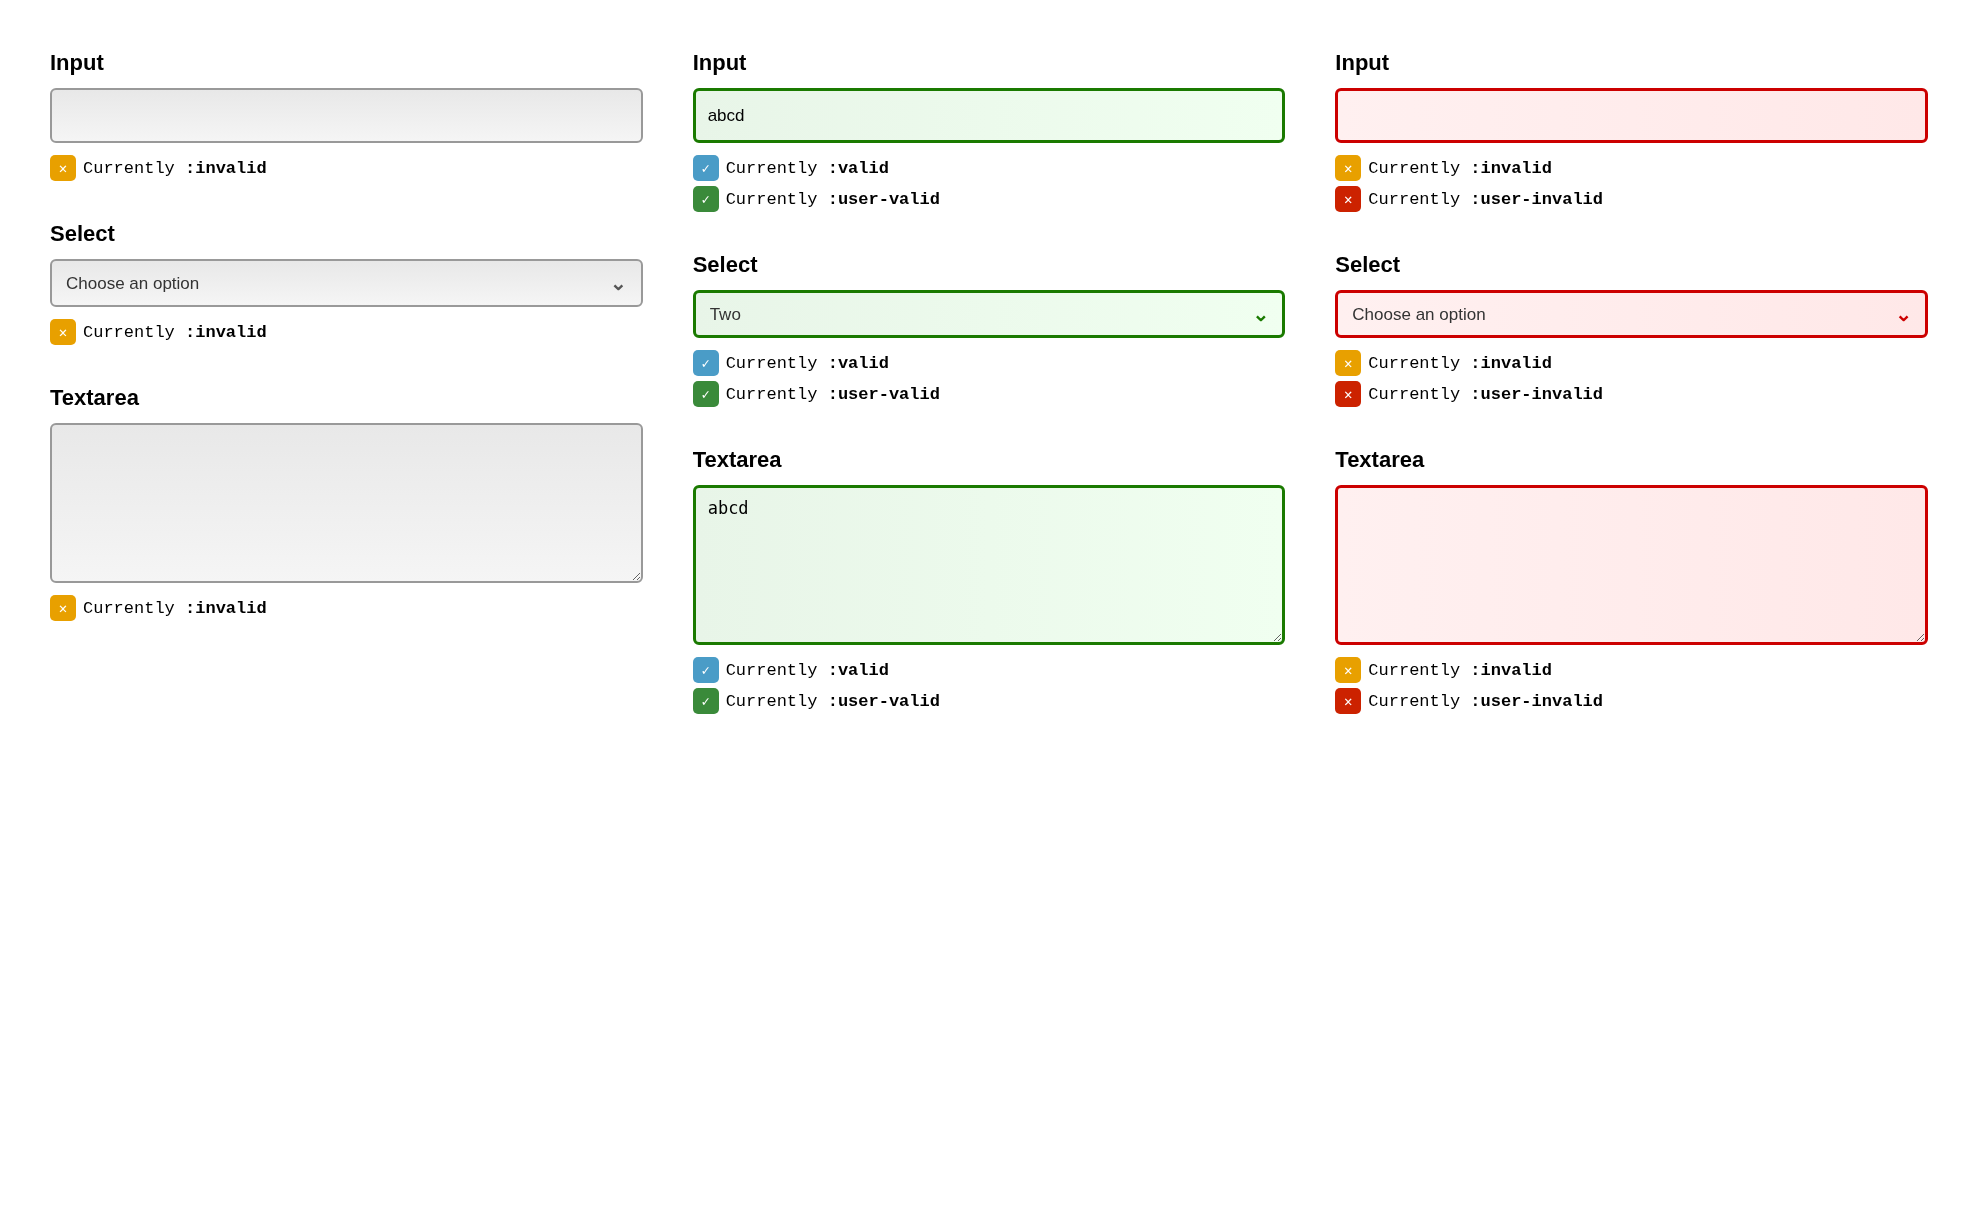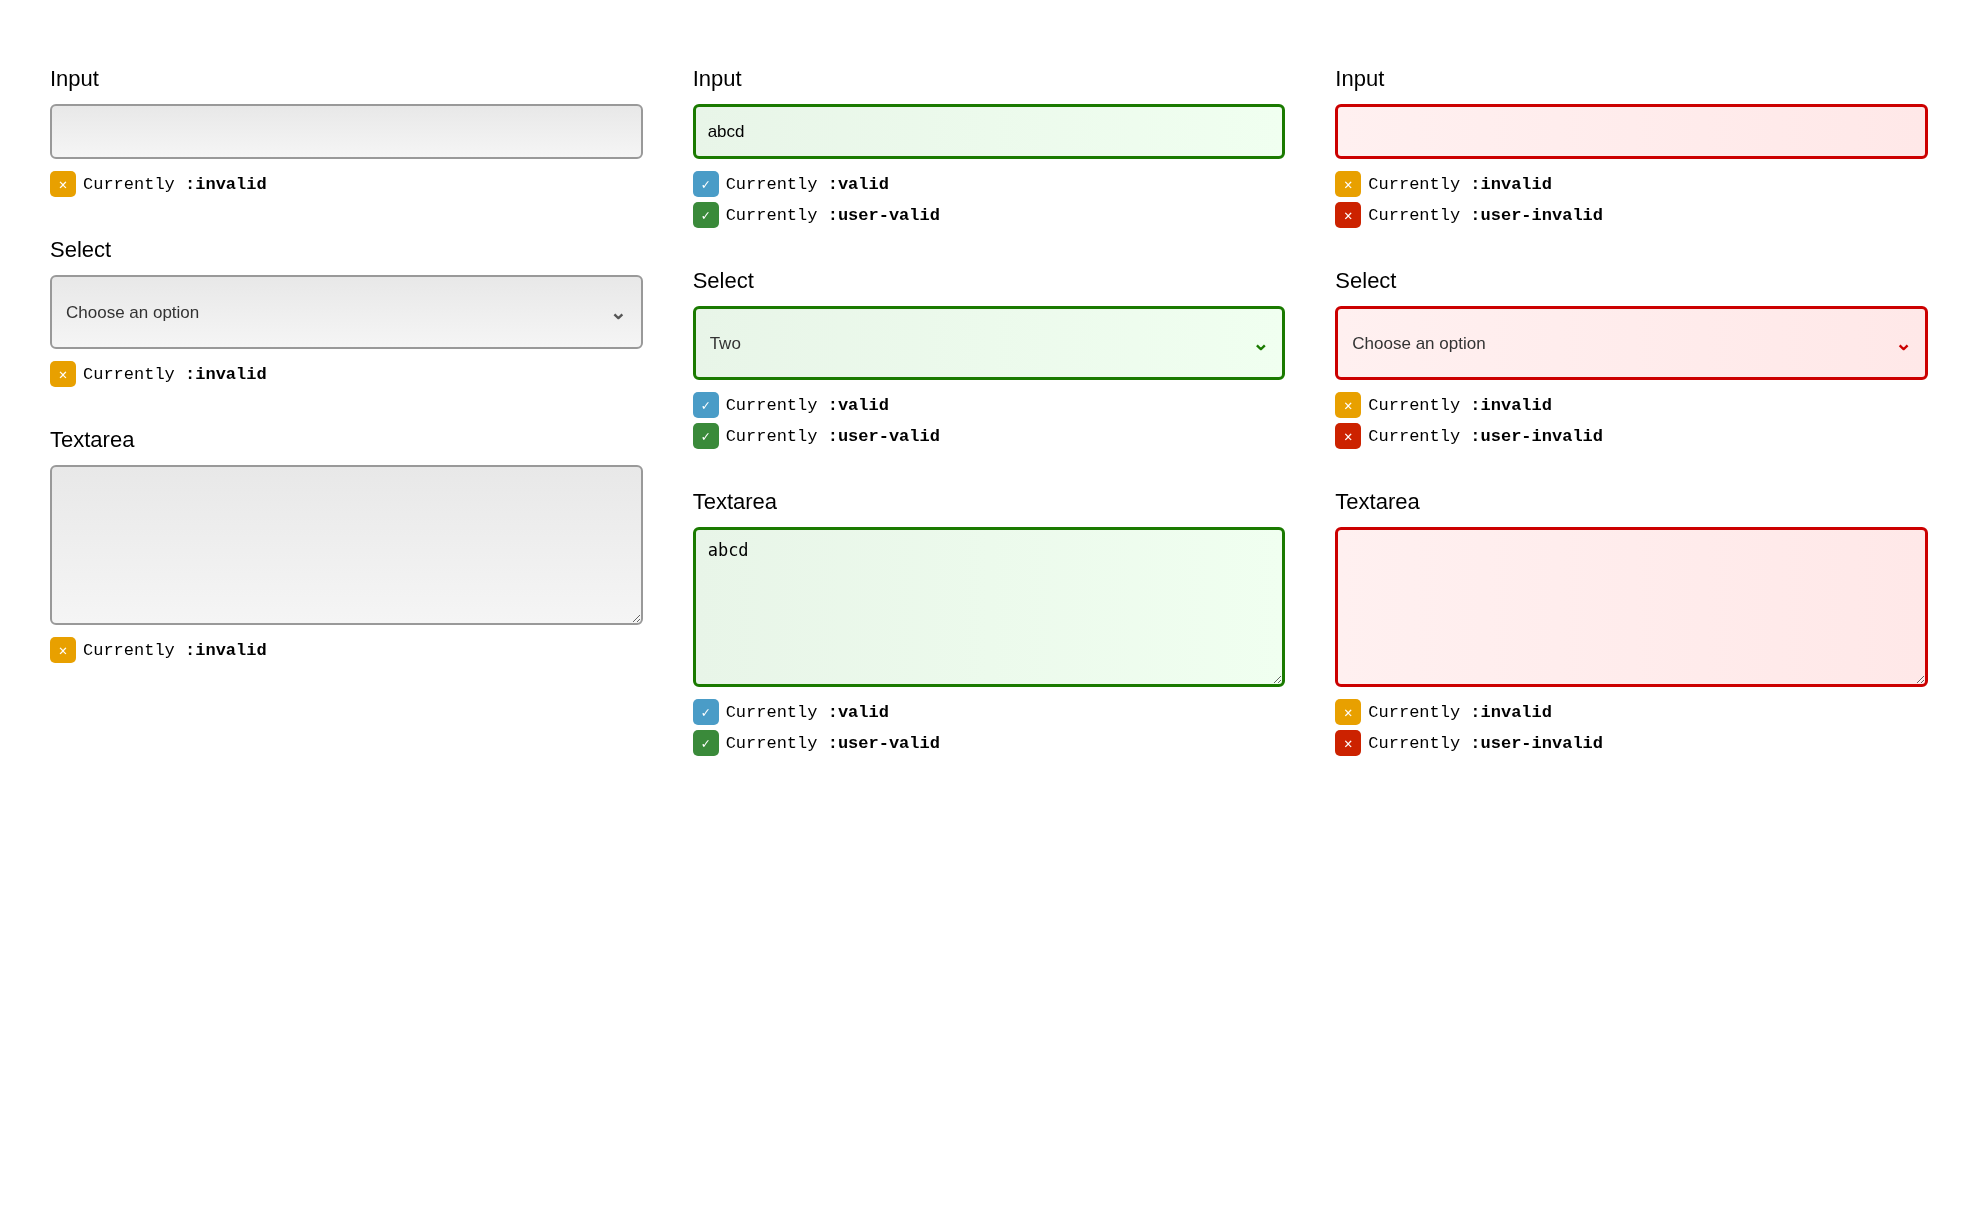--- a/index.html
+++ b/index.html
@@ -11,24 +11,23 @@
     .grid {
       display: grid;
       grid-template-columns: 1fr 1fr 1fr;
       gap: 0;
     }
     .cell {
       padding: 20px 30px 30px 20px;
     }
     .section-label {
       font-size: 22px;
-      font-weight: normal;
+      font-weight: bold;
       margin-bottom: 12px;
       color: #000;
-      margin-top: 16px;
     }
     
     .input-field {
       width: 100%;
       height: 55px;
       border-radius: 6px;
       border: 2px solid #999;
       background: linear-gradient(to bottom, #e8e8e8, #f5f5f5);
       padding: 8px 12px;
       font-size: 17px;
@@ -43,21 +42,21 @@
       border: 3px solid #cc0000;
       background: linear-gradient(to right, #fff0f0, #ffe8e8);
     }
     
     .select-wrapper {
       position: relative;
       width: 100%;
     }
     .select-field {
       width: 100%;
-      height: 74px;
+      height: 48px;
       border-radius: 6px;
       border: 2px solid #999;
       background: linear-gradient(to bottom, #e8e8e8, #f5f5f5);
       padding: 8px 32px 8px 14px;
       font-size: 17px;
       outline: none;
       appearance: none;
       -webkit-appearance: none;
       color: #333;
     }

